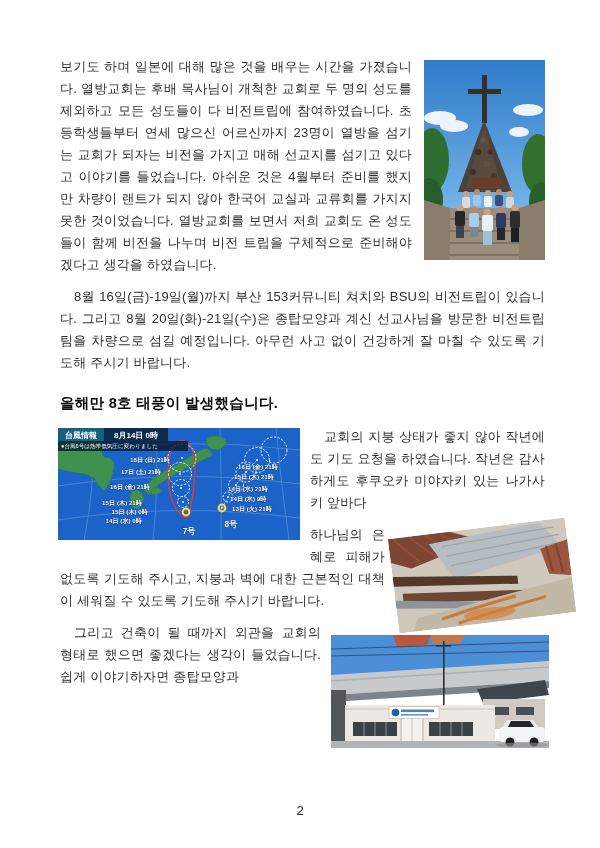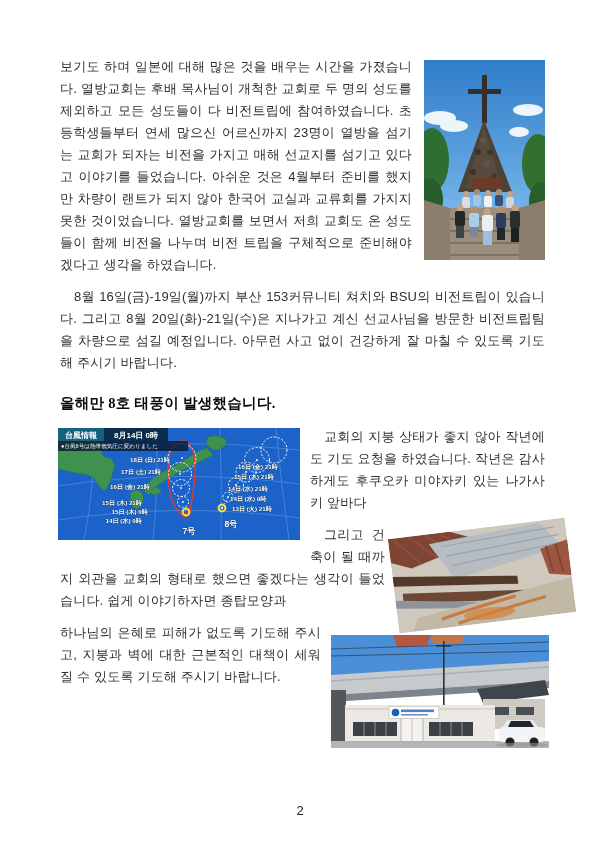--- a/index.html
+++ b/index.html
@@ -1,21 +1,21 @@
 <!DOCTYPE html>
 <html><head>
 <meta charset="utf-8">
 <style>
   html,body{margin:0;padding:0;background:#ffffff;}
   .page{position:relative;width:600px;height:848px;background:#fff;overflow:hidden;
         font-family:"Liberation Sans",sans-serif;color:#2f2f2f;}
   .content{position:absolute;left:60px;top:56px;width:485px;}
   p.body-text{font-size:13px;line-height:22px;text-align:justify;margin:0 0 10px;letter-spacing:.2px;}
   p.indent{text-indent:14px;}
-  h2.heading{font-size:14.5px;font-weight:bold;color:#0b0b0b;margin:20px 0 13px;letter-spacing:.3px;font-family:Liberation Serif, serif;}
+  h2.heading{font-size:14.5px;font-weight:bold;color:#0b0b0b;margin:20px 0 13px;letter-spacing:.3px;}
   .photo-cross{float:right;width:121px;height:200px;margin:4px 0 6px 12px;}
   .map-fig{float:left;width:242px;height:112px;margin:2px 10px 8px -2px;}
   .photo-roof{float:right;width:178px;height:95px;margin:4px -26px 10px 8px;transform:rotate(-7deg);}
   .photo-building{float:right;clear:right;width:218px;height:113px;margin:2px -4px 8px 10px;}
   .page-num{position:absolute;left:0;right:0;bottom:30px;text-align:center;font-size:13px;color:#222;}
   svg{display:block;}
   .clearfix::after{content:"";display:block;clear:both;}
 </style>
 </head>
 <body>
@@ -115,21 +115,21 @@
               <circle cx="91" cy="148" r="3.4" fill="#c9a183"></circle>
               <rect x="86" y="151" width="10" height="17" rx="2" fill="#2b2e33"></rect>
               <rect x="87" y="168" width="8" height="14" fill="#1d1f23"></rect>
             </g>
         </g>
       </svg>
     </div>
 
     <p class="body-text">보기도 하며 일본에 대해 많은 것을 배우는 시간을 가졌습니다. 열방교회는 후배 목사님이 개척한 교회로 두 명의 성도를 제외하고 모든 성도들이 다 비전트립에 참여하였습니다. 초등학생들부터 연세 많으신 어르신까지 23명이 열방을 섬기는 교회가 되자는 비전을 가지고 매해 선교지를 섬기고 있다고 이야기를 들었습니다. 아쉬운 것은 4월부터 준비를 했지만 차량이 랜트가 되지 않아 한국어 교실과 교류회를 가지지 못한 것이었습니다. 열방교회를 보면서 저희 교회도 온 성도들이 함께 비전을 나누며 비전 트립을 구체적으로 준비해야겠다고 생각을 하였습니다.</p>
 
-    <p class="body-text indent">8월 16일(금)-19일(월)까지 부산 153커뮤니티 쳐치와 BSU의 비전트립이 있습니다. 그리고 8월 20일(화)-21일(수)은 지나가고 계신 선교사님을 방문한 비전트립팀을 차량으로 섬길 예정입니다. 아무런 사고 없이 건강하게 잘 마칠 수 있도록 기도해 주시기 바랍니다.</p>
+    <p class="body-text indent">8월 16일(금)-19일(월)까지 부산 153커뮤니티 쳐치와 BSU의 비전트립이 있습니다. 그리고 8월 20일(화)-21일(수)은 종탑모양과 계신 선교사님을 방문한 비전트립팀을 차량으로 섬길 예정입니다. 아무런 사고 없이 건강하게 잘 마칠 수 있도록 기도해 주시기 바랍니다.</p>
 
     <h2 class="heading">올해만 8호 태풍이 발생했습니다.</h2>
 
     <div class="clearfix">
 
       <div class="map-fig">
         <svg width="242" height="112" viewBox="0 0 242 112">
           <rect x="0" y="0" width="242" height="112" fill="#1b63c9"></rect>
           <g stroke="#8ab6e8" stroke-width="0.7" fill="none" opacity="0.55">
             <path d="M0,24 Q120,8 242,22"></path>
@@ -293,21 +293,21 @@
             <polygon points="176,85 202,85 208,93 171,93" fill="#e8ebee"></polygon>
             <polygon points="180,86 199,86 203,92 177,92" fill="#23272c"></polygon>
             <rect x="168" y="92" width="46" height="15" rx="4" fill="#f2f4f6"></rect>
             <circle cx="179" cy="107" r="4.5" fill="#1d1f22"></circle>
             <circle cx="203" cy="107" r="4.5" fill="#1d1f22"></circle>
             <ellipse cx="191" cy="110" rx="26" ry="2.4" fill="#8f9193" opacity="0.6"></ellipse>
           </g>
         </svg>
       </div>
 
+      <p class="body-text">하나님의 은혜로 피해가 없도록 기도해 주시고, 지붕과 벽에 대한 근본적인 대책이 세워질 수 있도록 기도해 주시기 바랍니다.</p>
+
       <p class="body-text indent">그리고 건축이 될 때까지 외관을 교회의 형태로 했으면 좋겠다는 생각이 들었습니다. 쉽게 이야기하자면 종탑모양과</p>
-
-      <p class="body-text">하나님의 은혜로 피해가 없도록 기도해 주시고, 지붕과 벽에 대한 근본적인 대책이 세워질 수 있도록 기도해 주시기 바랍니다.</p>
     </div>
 
   </div>
 
   <div class="page-num">2</div>
 </div>
 
 </body></html>

